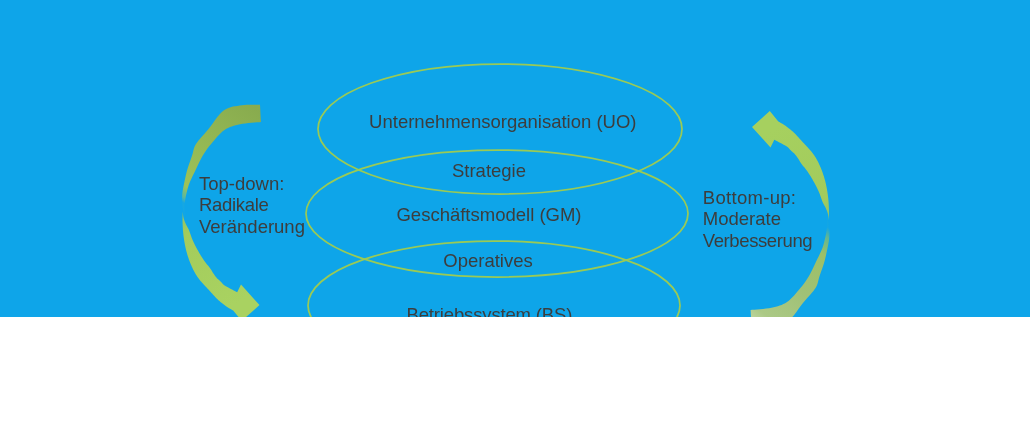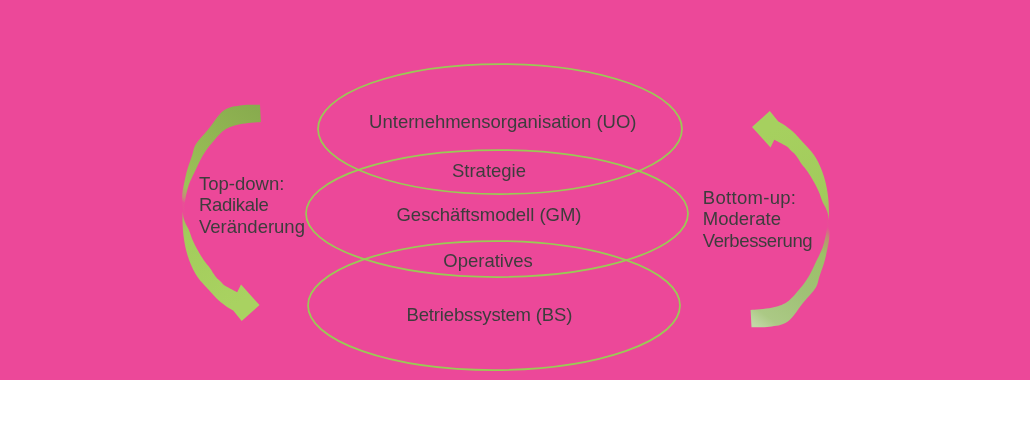--- a/index.html
+++ b/index.html
@@ -1,16 +1,16 @@
 <!DOCTYPE html>
 <html><head>
 <meta charset="utf-8">
 <style>
   html,body{margin:0;padding:0;background:#ffffff;}
-  #canvas{position:relative;width:1030px;height:380px;background:#ec4899;overflow:hidden;
+  #canvas{position:relative;width:1030px;height:317px;background:#0ea5e9;overflow:hidden;
           font-family:"Liberation Sans", sans-serif;}
 </style>
 </head>
 <body>
 <div id="canvas">
 <svg width="1030" height="433" viewBox="0 0 1030 433">
   <defs>
     <linearGradient id="lg-tail" gradientUnits="userSpaceOnUse" x1="258" y1="108" x2="184.5" y2="203.5">
       <stop offset="0" stop-color="#88ab4e"></stop>
       <stop offset="0.88" stop-color="#9dc258"></stop>

